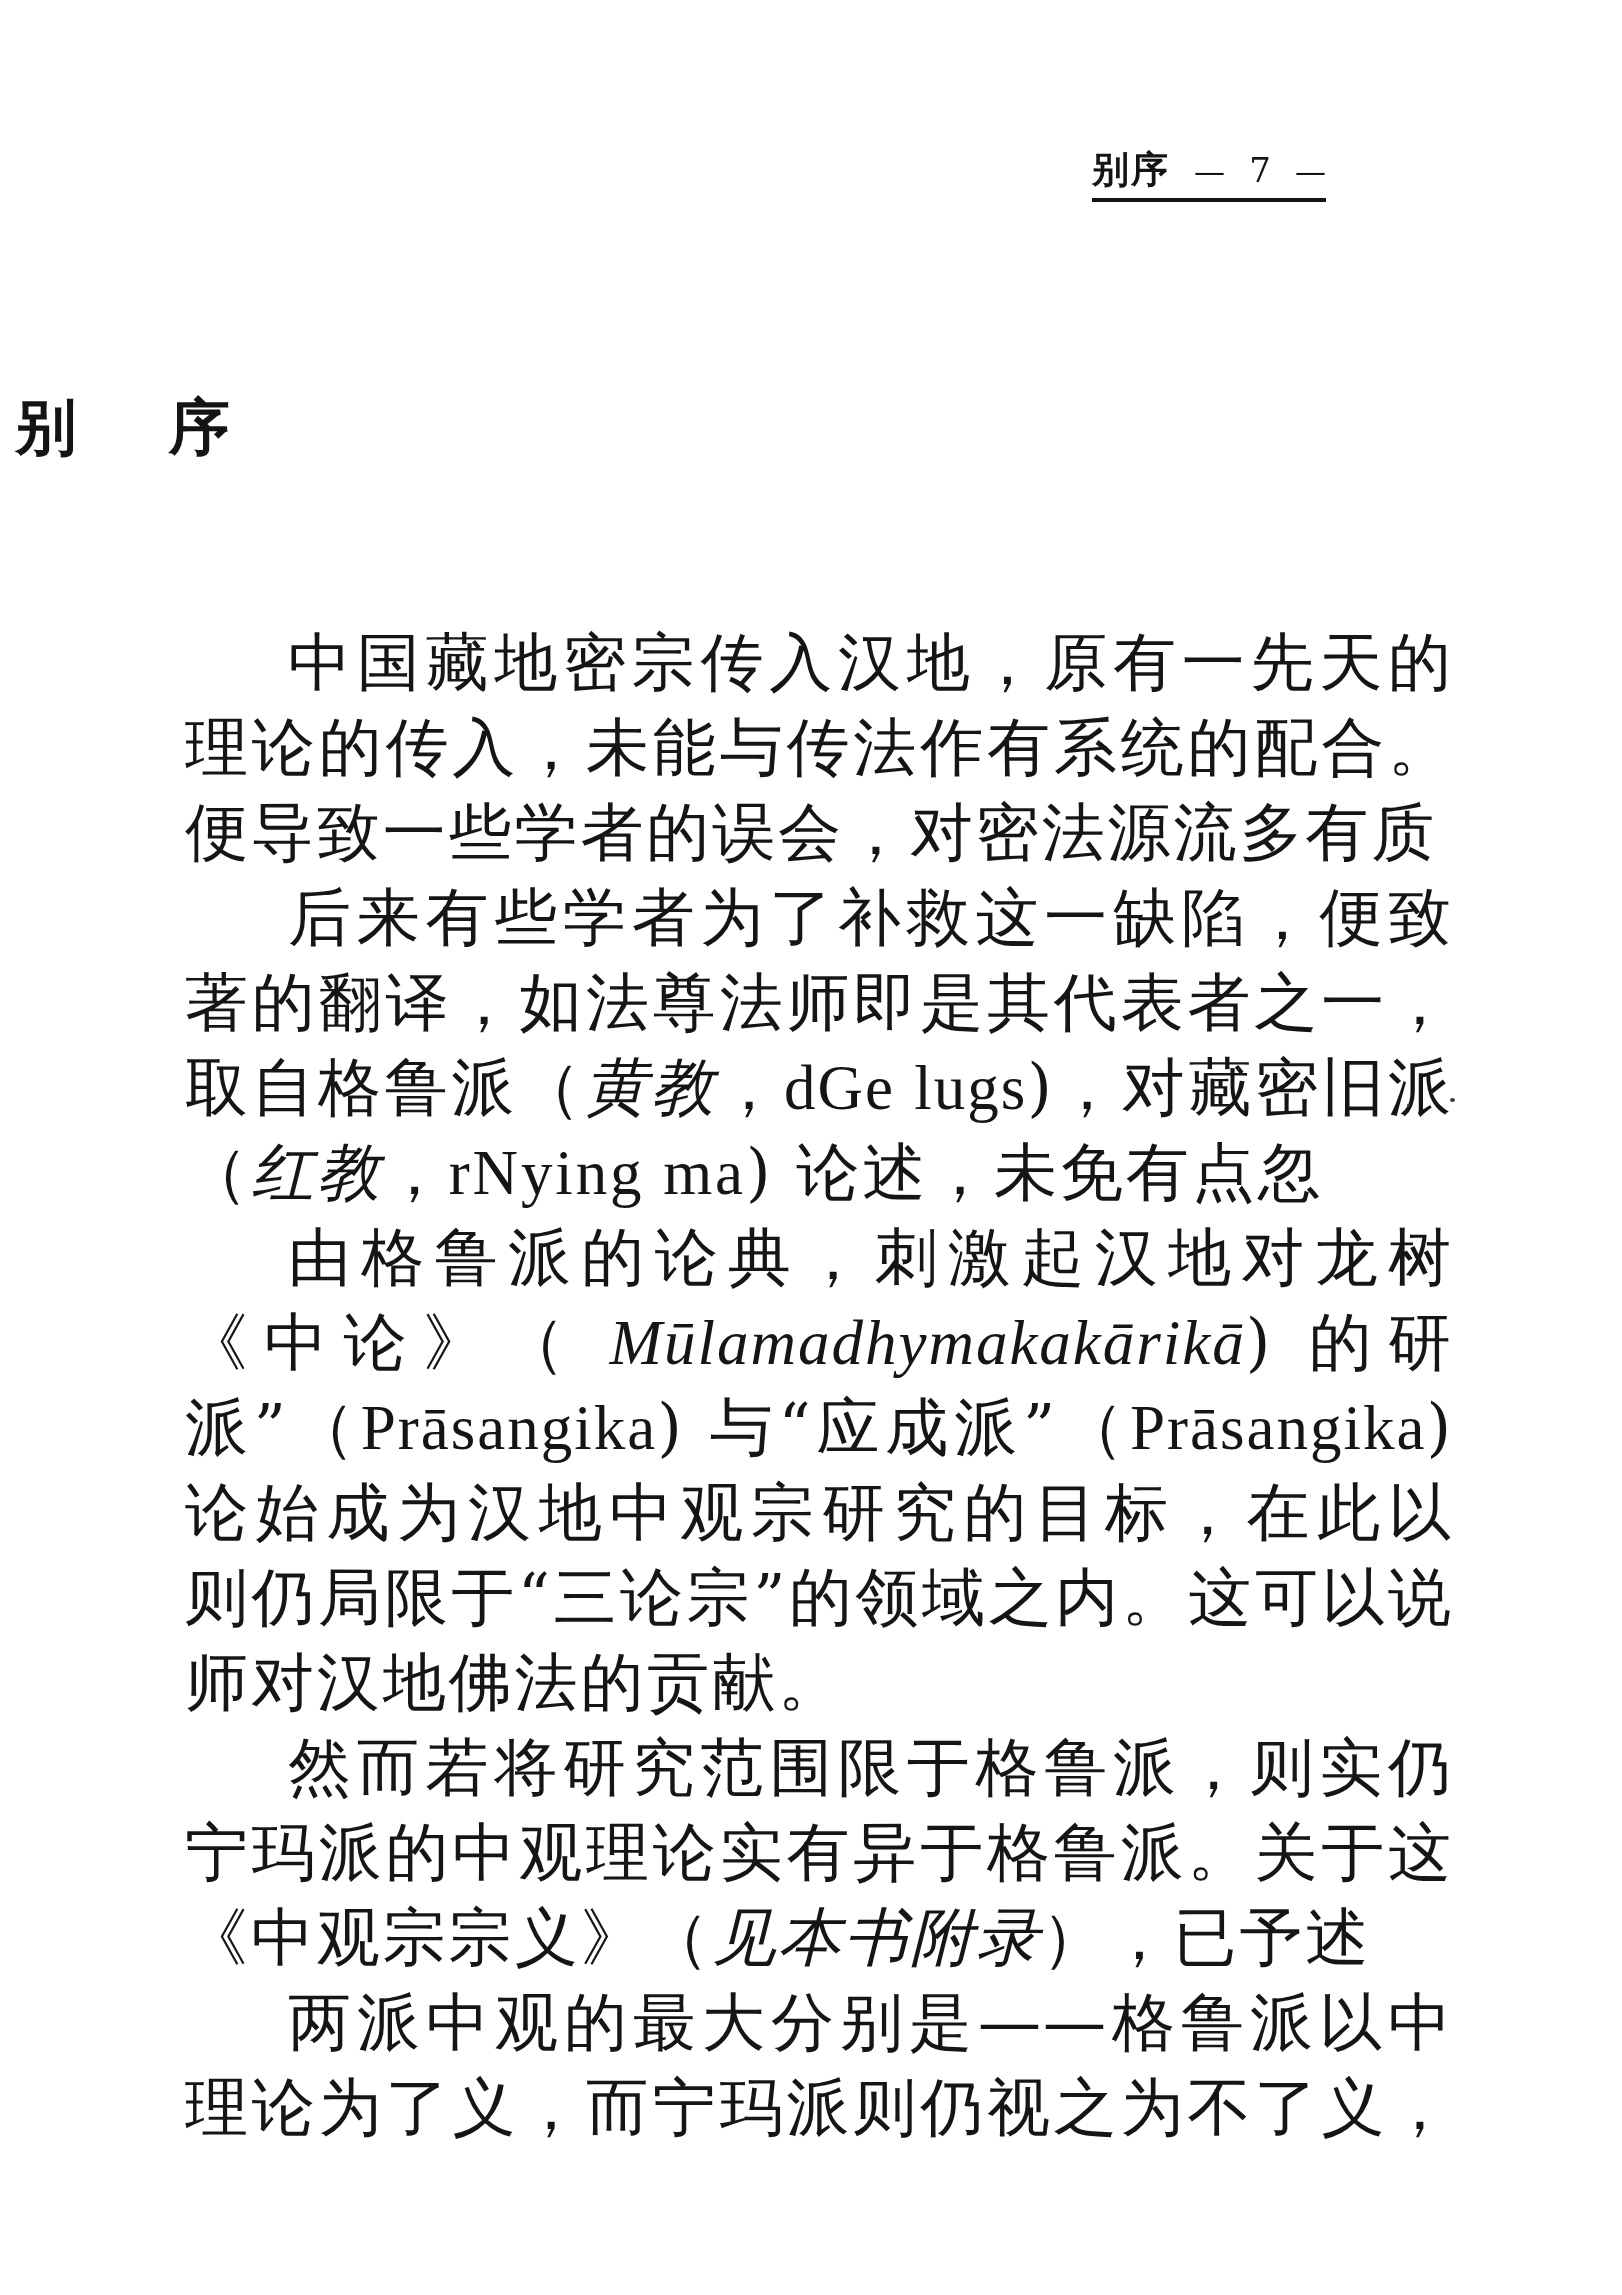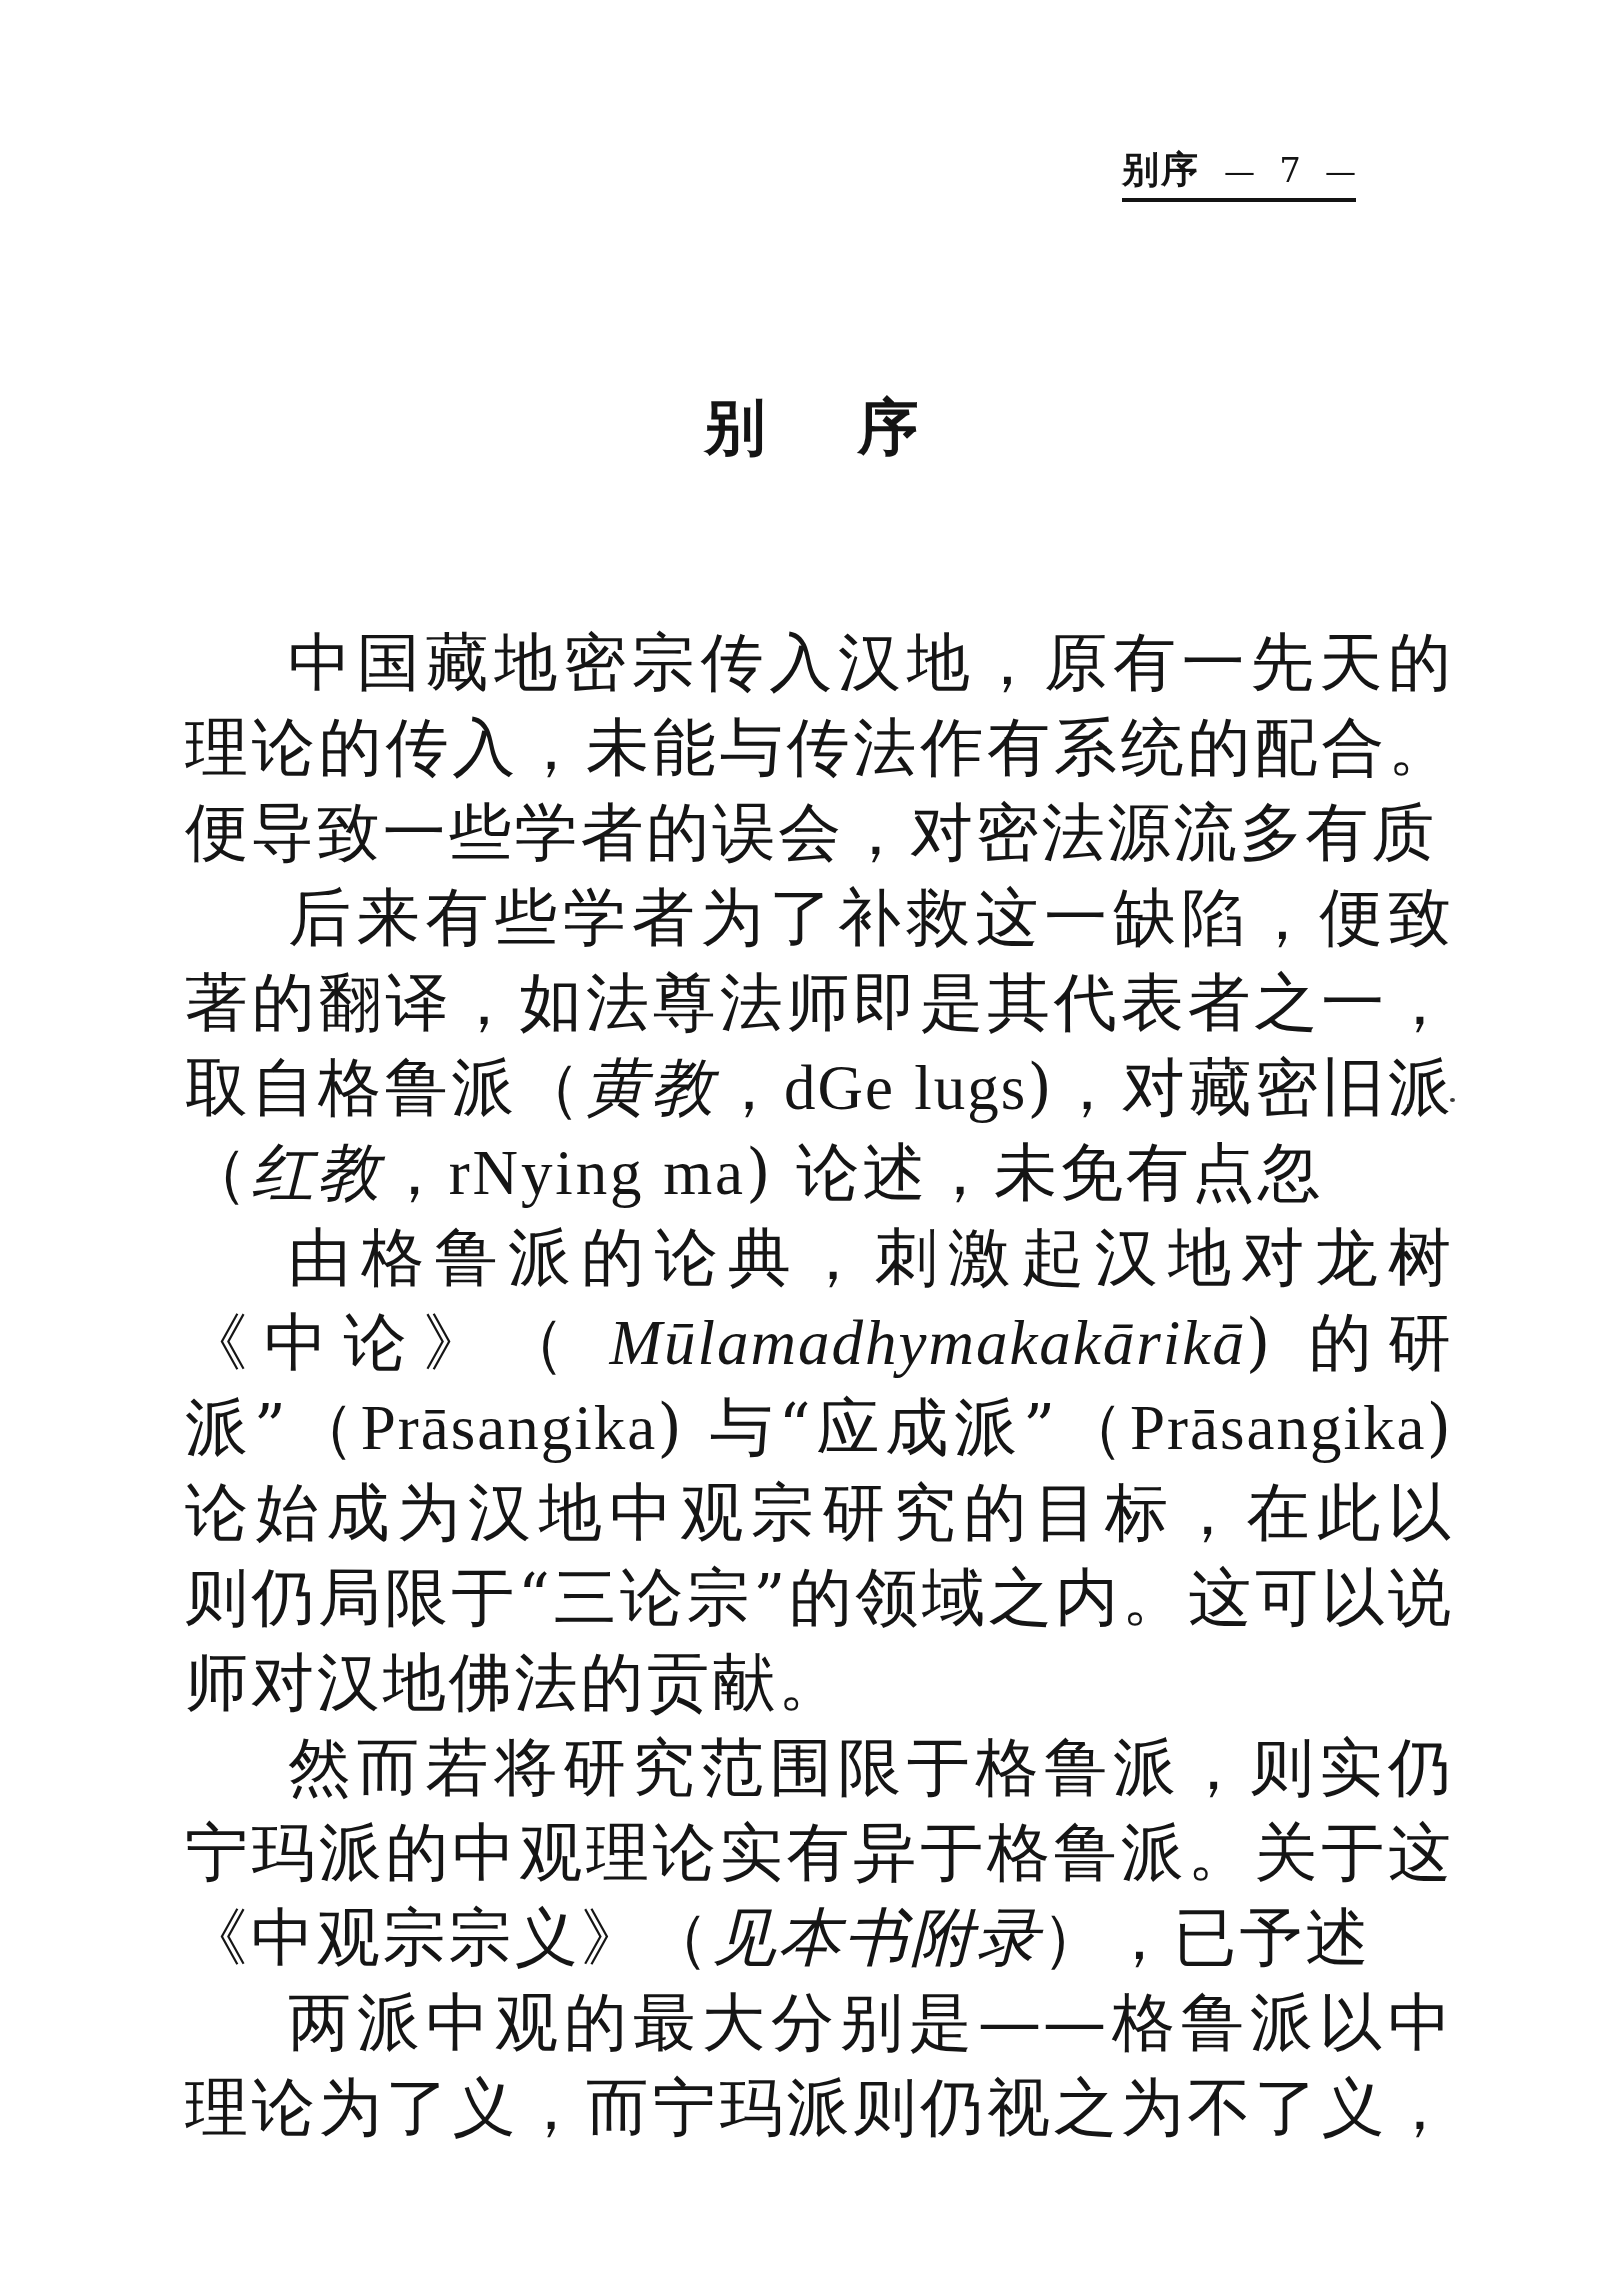--- a/index.html
+++ b/index.html
@@ -14,21 +14,21 @@
     background: #ffffff;
     color: #141414;
     font-family: "DejaVu Serif", "Liberation Serif", serif;
     overflow: hidden;
   }
 
   
   .running-header {
     position: absolute;
     top: 151px;
-    left: 1122px;
+    left: 1092px;
     width: 234px;
     display: flex;
     justify-content: space-between;
     align-items: baseline;
     padding-bottom: 9.8px;
     border-bottom: 4.9px solid #141414;
   }
   .running-header .section {
     font-size: 37px;
     font-weight: 700;
@@ -43,21 +43,20 @@
     font-size: 34px;
     line-height: 1;
   }
 
   
   .chapter-title {
     position: absolute;
     top: 396px;
     left: 0;
     width: 1623px;
-    text-align: center;
     font-size: 61px;
     font-weight: 700;
     letter-spacing: 15.6px;
     text-indent: 15.6px;
     line-height: 61px;
   }
 
   
   .body-text {
     position: absolute;

